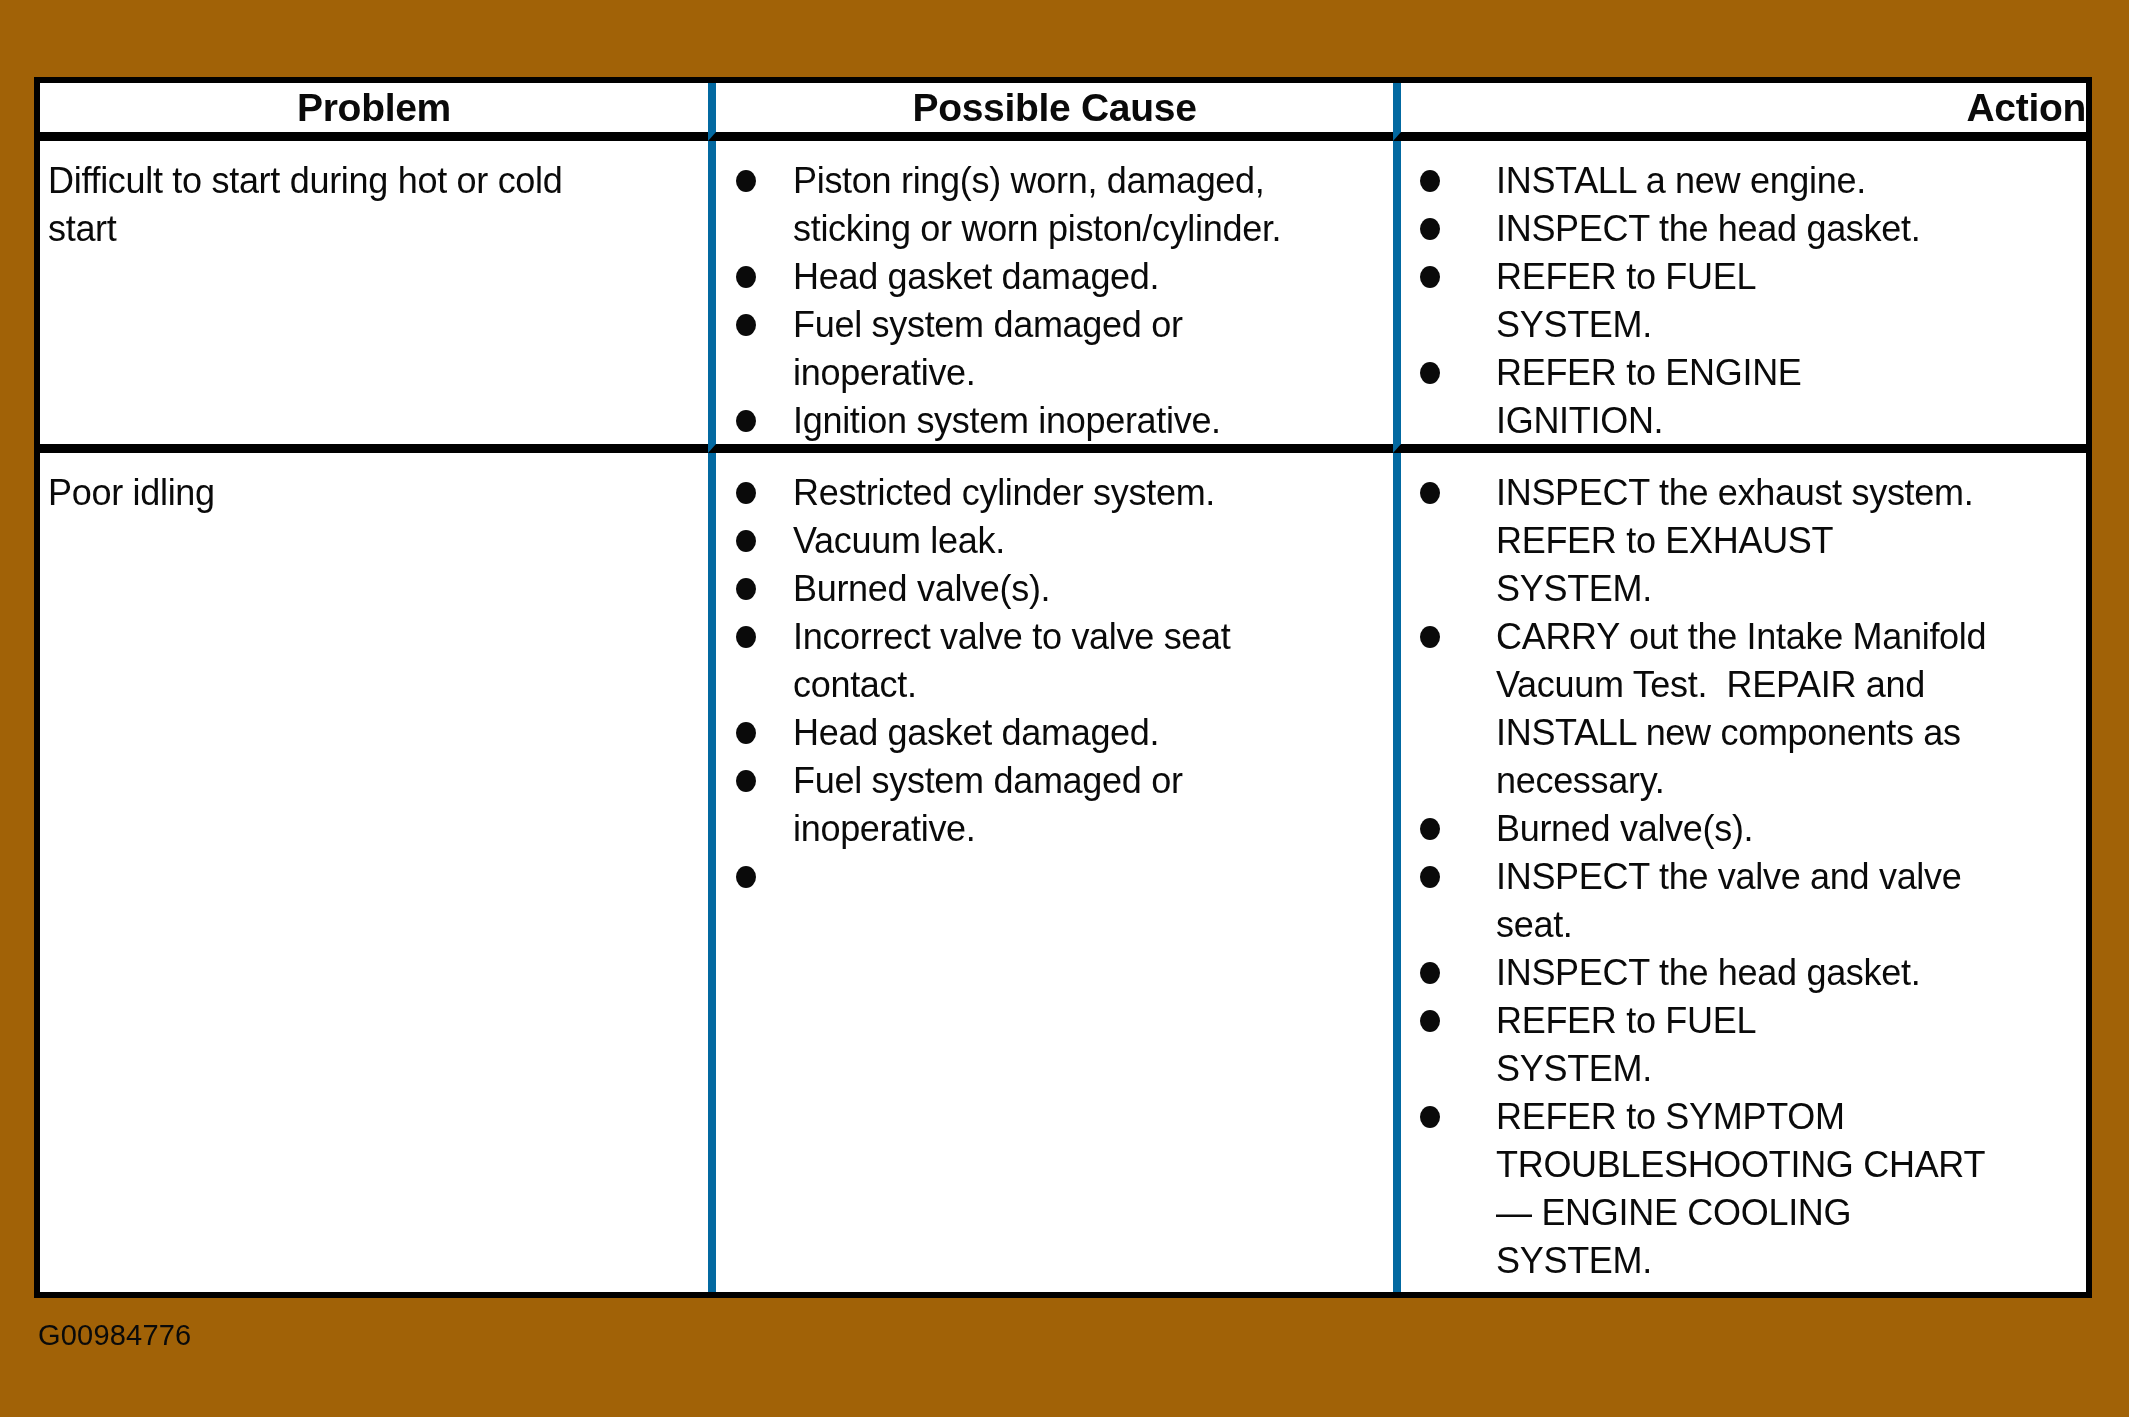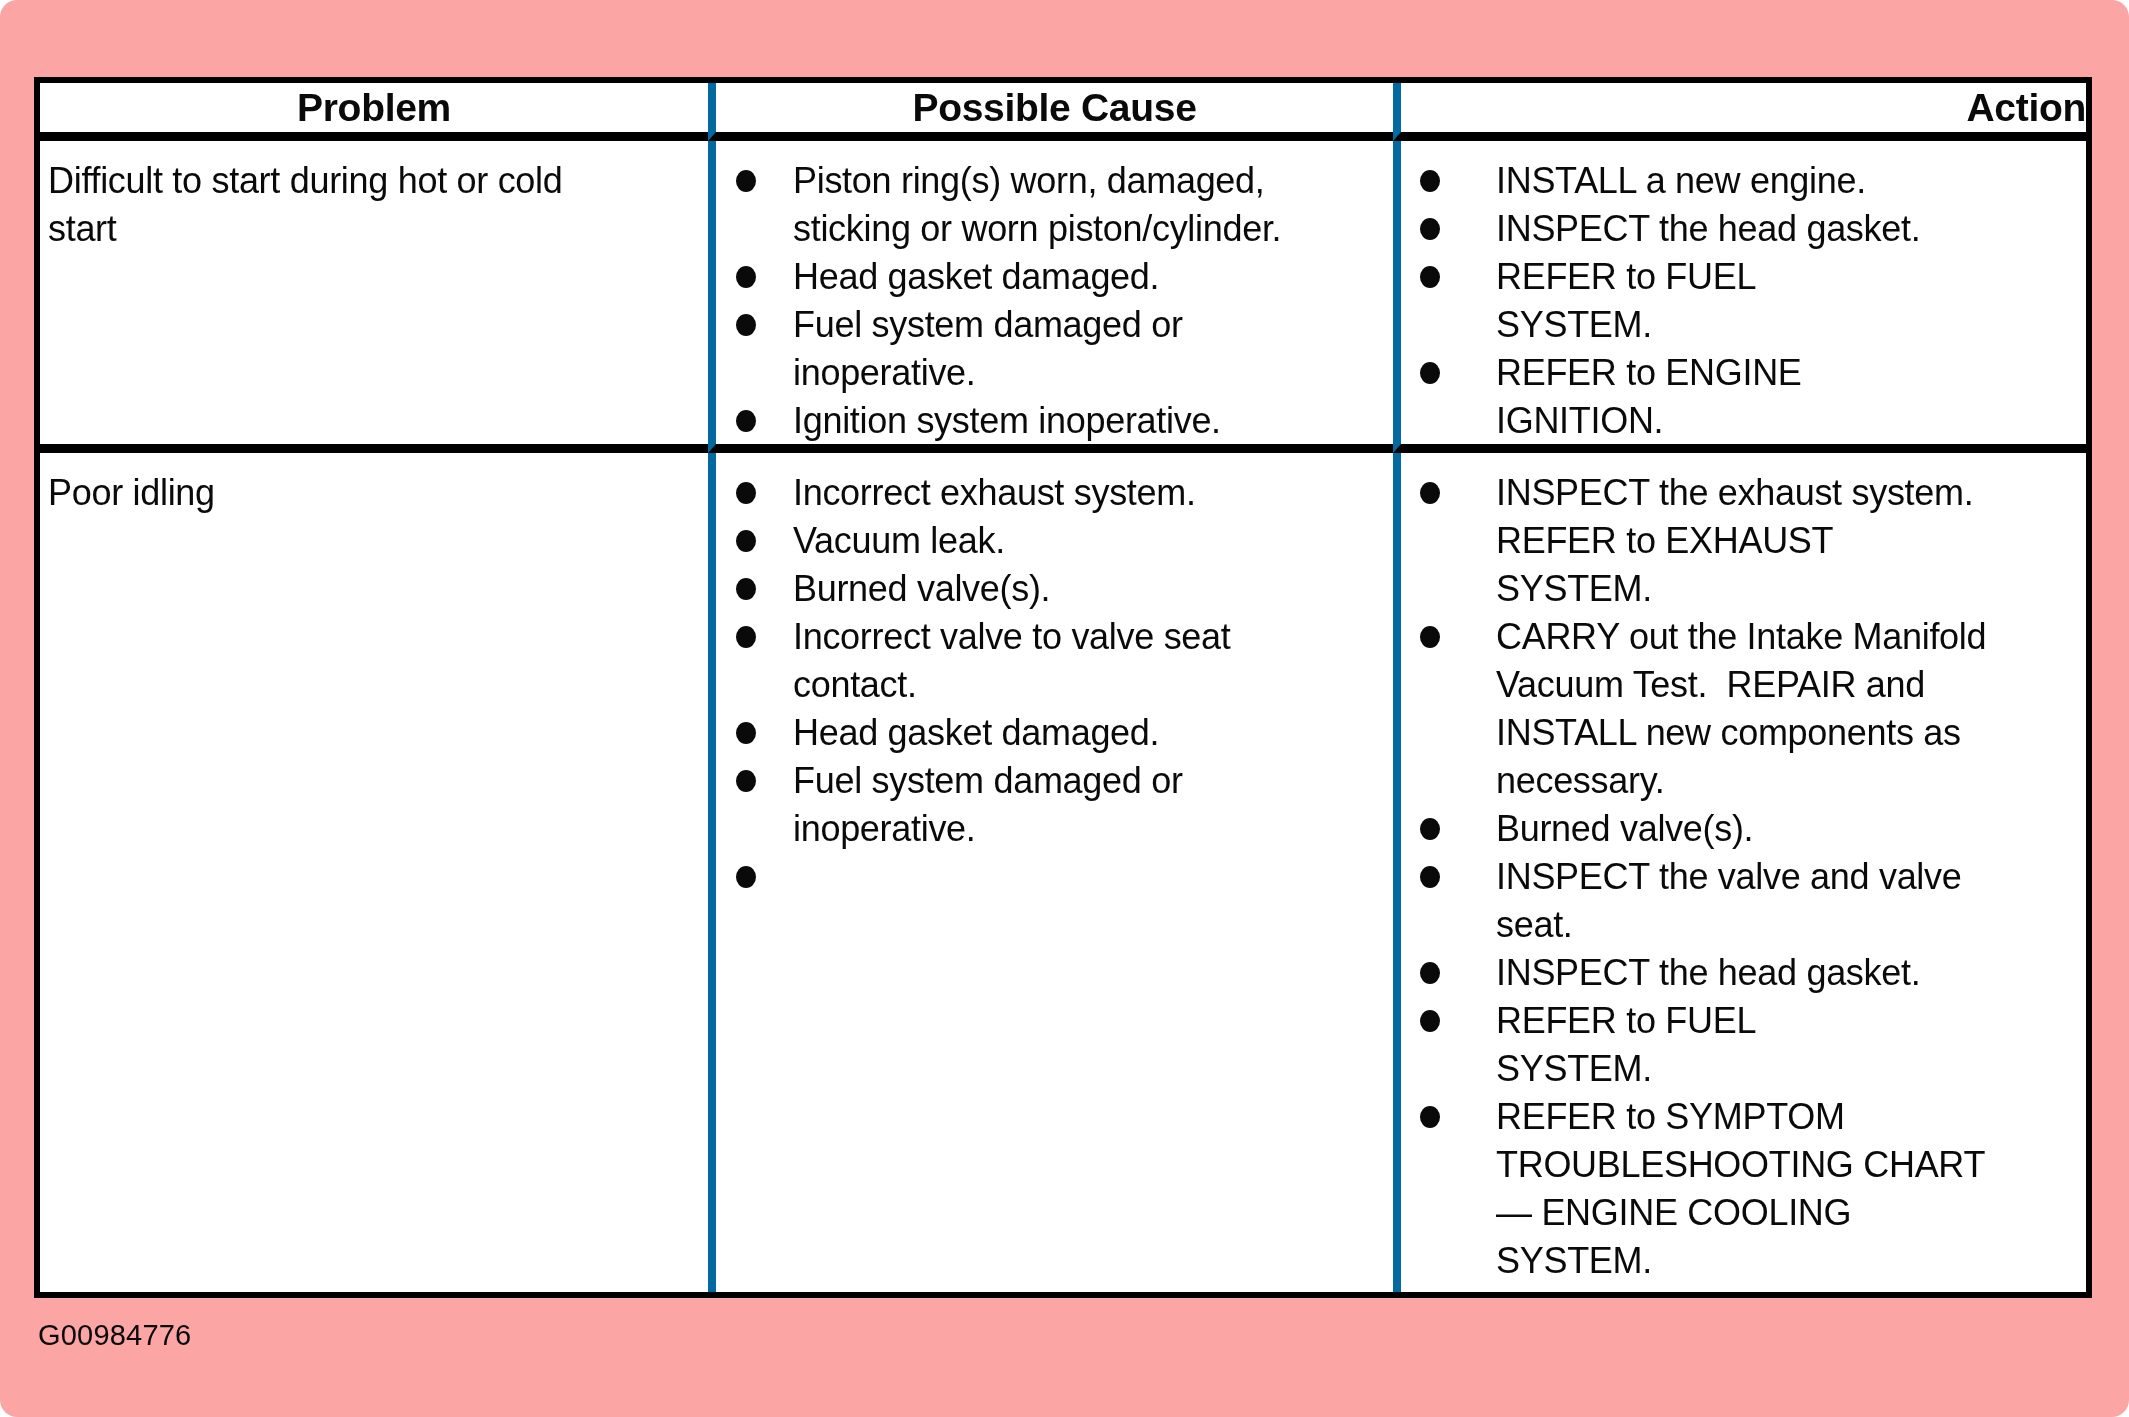--- a/index.html
+++ b/index.html
@@ -11,23 +11,22 @@
     width: 2129px;
     height: 1417px;
     font-family: "Liberation Sans", "DejaVu Sans", sans-serif;
     color: #0a0a0a;
     -webkit-font-smoothing: antialiased;
   }
   .page {
     position: relative;
     width: 2129px;
     height: 1417px;
-    background: #fca5a5;
+    background: #a16207;
     overflow: hidden;
-    border-radius: 17px;
   }
   .ts-table {
     position: absolute;
     left: 34px;
     top: 77px;
     width: 2058px;
     height: 1221px;
     box-sizing: border-box;
     border: 6px solid #000000;
     display: grid;
@@ -151,21 +150,21 @@
         <span class="item-text">REFER to ENGINE
 IGNITION.</span>
       </div>
     </div>
 
     <div class="cell body-text problem-cell pre row2">Poor idling</div>
 
     <div class="cell body-text list-cell causes bL row2">
       <div class="item">
         <span class="bullet"></span>
-        <span class="item-text">Incorrect exhaust system.</span>
+        <span class="item-text">Restricted cylinder system.</span>
       </div>
       <div class="item">
         <span class="bullet"></span>
         <span class="item-text">Vacuum leak.</span>
       </div>
       <div class="item">
         <span class="bullet"></span>
         <span class="item-text">Burned valve(s).</span>
       </div>
       <div class="item">

